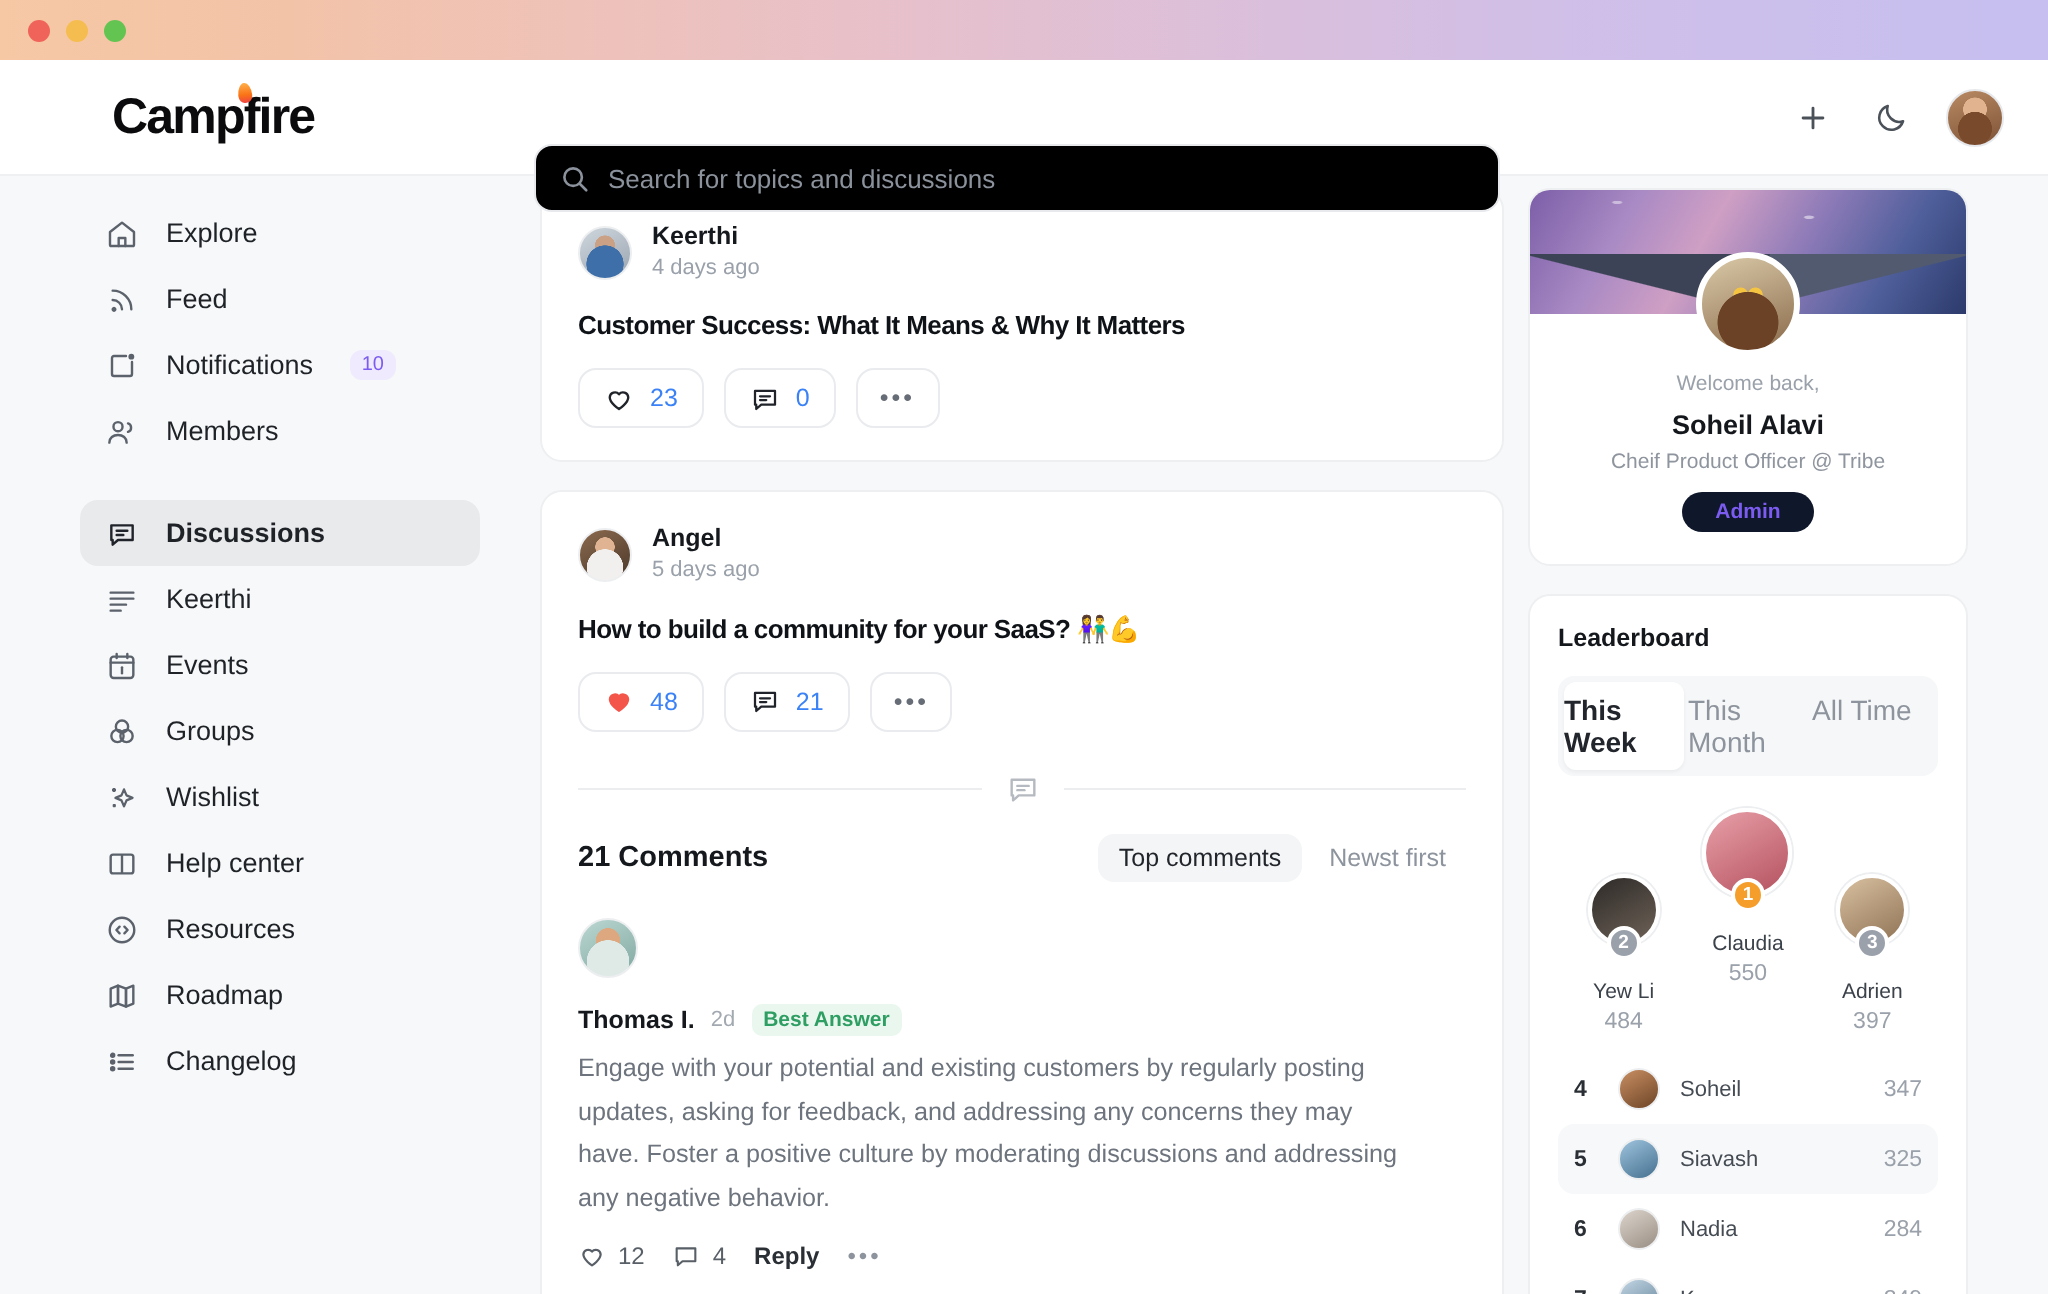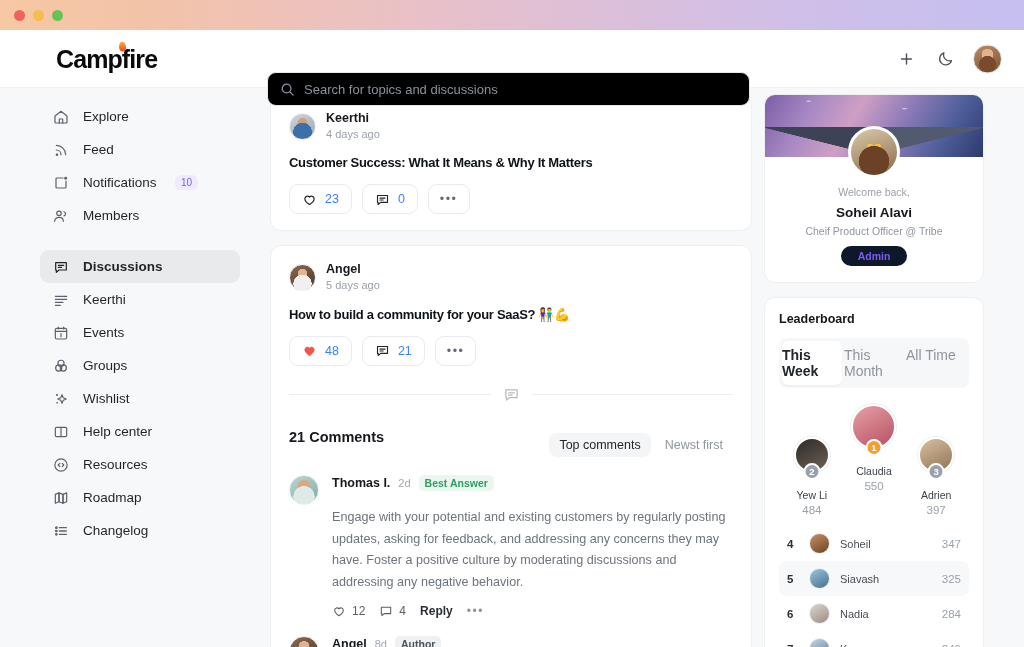--- a/index.html
+++ b/index.html
@@ -110,32 +110,32 @@
     display: flex; align-items: center; gap: 8px; padding: 0 12px;
     font-size: 12.5px; color: #3b82f6; background: #fff; cursor: pointer;
   }
   .chip.dots { padding: 0 11px; letter-spacing: 1.5px; color: #666d76; }
 
   .divider-row { display: flex; align-items: center; gap: 12px; margin: 20px 0 4px 0; }
   .divider-row .ln { flex: 1; height: 1px; background: #ecedef; }
 
   .cmt-head { display: flex; align-items: center; justify-content: space-between; margin-top: 14px; }
   .cmt-count { font-size: 14.5px; font-weight: 700; color: #15181c; }
-  .cmt-tabs { display: flex; align-items: center; gap: 4px; margin-top: 16px; }
+  .cmt-tabs { display: flex; align-items: center; gap: 4px; }
   .cmt-tab { font-size: 12.5px; color: #8d949d; padding: 5px 10px; border-radius: 8px; cursor: pointer; }
   .cmt-tab.active { color: #22262c; background: #f4f5f6; }
 
-  .comment { display: flex; gap: 13px; margin-top: 18px; }
+  .comment { display: flex; gap: 13px; margin-top: 18px; flex-direction: column; }
   .cmeta { display: flex; align-items: center; gap: 8px; }
   .cname { font-size: 12.5px; font-weight: 700; color: #15181c; }
   .ctime { font-size: 11px; color: #a3a9b1; }
   .tag { font-size: 10.5px; font-weight: 600; border-radius: 5px; padding: 2px 6px; }
   .tag.best { color: #2f9e63; background: #eaf7ef; }
   .tag.author { color: #4c535b; background: #eff0f2; }
-  .ctext { font-size: 12.6px; line-height: 1.72; color: #6d747d; margin-top: 16px; max-width: 412px; }
+  .ctext { font-size: 12.6px; line-height: 1.72; color: #6d747d; margin-top: 6px; max-width: 412px; }
   .cactions { display: flex; align-items: center; gap: 8px; margin-top: 10px; font-size: 12px; color: #585f67; }
   .cactions .it { display: flex; align-items: center; gap: 6px; cursor: pointer; margin-right: 6px; }
   .cactions .reply { font-weight: 600; color: #2a2f35; cursor: pointer; }
   .cactions .more { letter-spacing: 1.5px; color: #8d949d; cursor: pointer; margin-left: 6px; }
 
   
   .right { width: 254px; padding: 6px 22px 0 12px; }
   .profile-card {
     background: #fff; border: 1px solid #edeff1; border-radius: 11px;
     overflow: hidden; margin-bottom: 14px;

